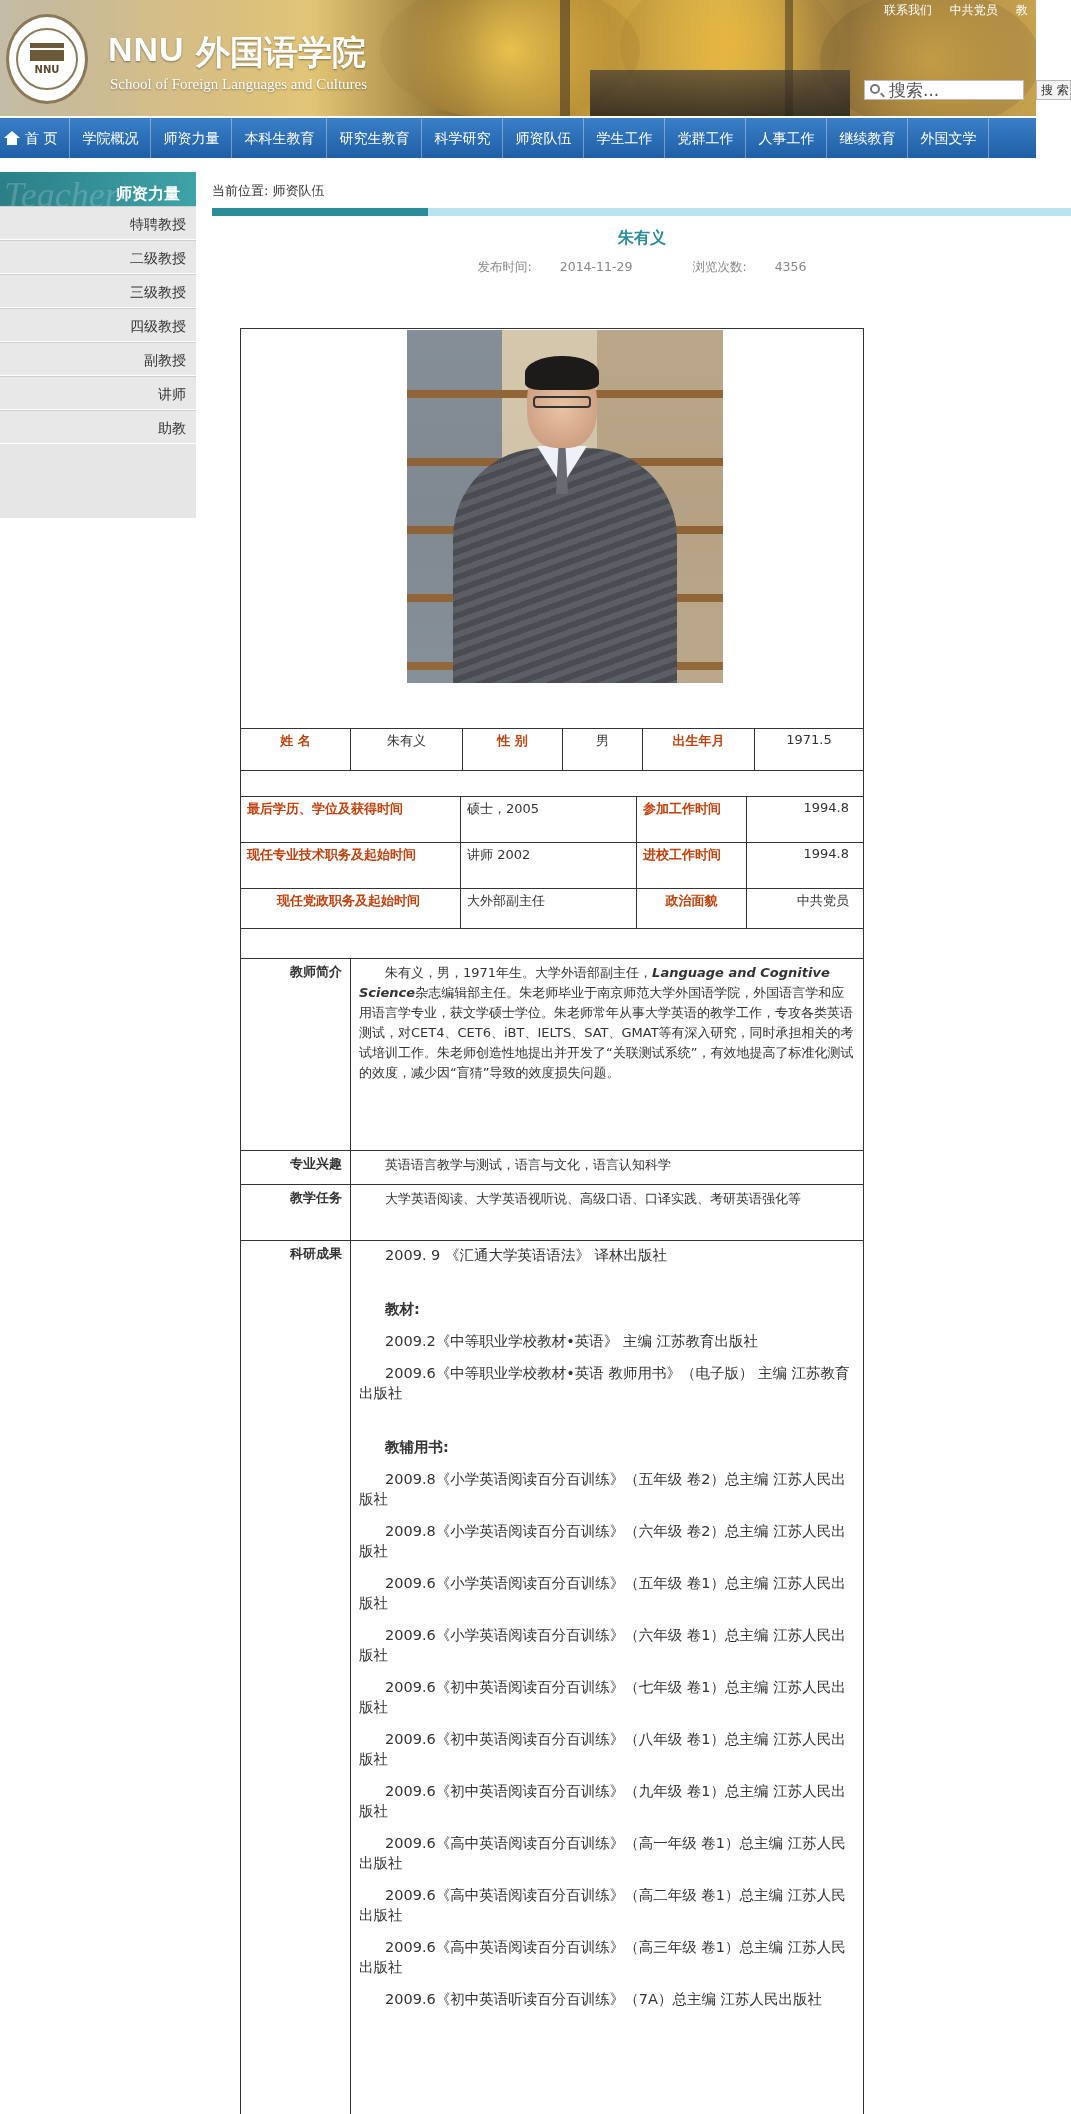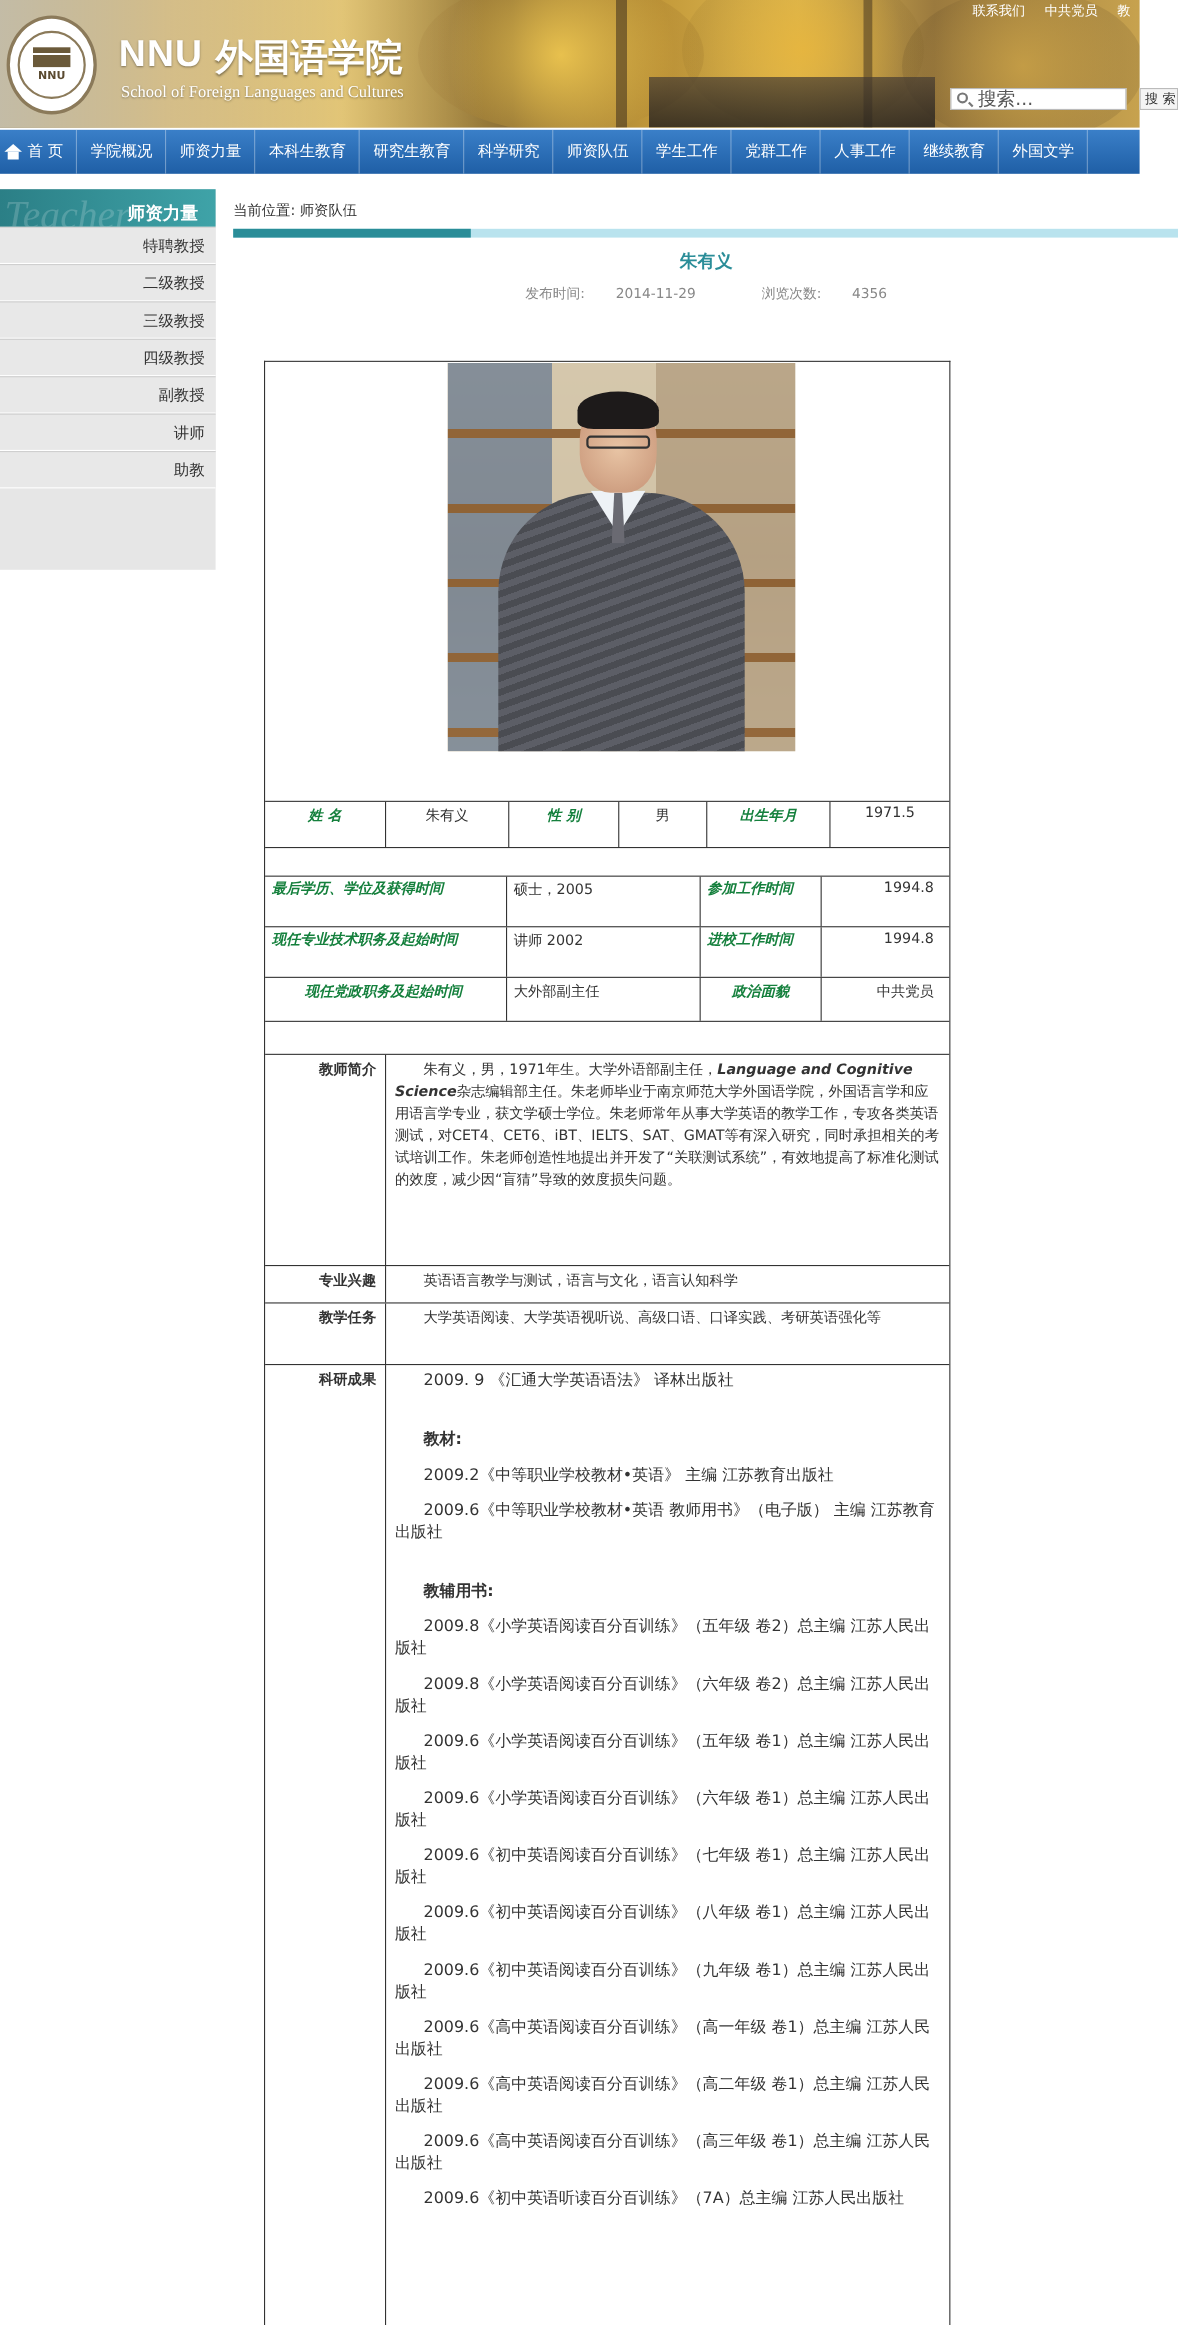--- a/index.html
+++ b/index.html
@@ -69,21 +69,21 @@
   .photo .hair { position:absolute; left:118px; top:26px; width:74px; height:34px; border-radius:50% 50% 20% 20%; background:#1d1a1a; }
   .photo .glasses { position:absolute; left:126px; top:66px; width:58px; height:12px; border:2px solid #333; border-radius:4px; }
   .photo .body { position:absolute; left:46px; top:118px; width:224px; height:240px; border-radius:90px 90px 0 0;
     background: repeating-linear-gradient(160deg, #4a4c52 0 6px, #5c5e66 6px 12px); }
   .photo .collar { position:absolute; left:130px; top:116px; width:50px; height:40px; background:#eef2f6; clip-path: polygon(0 0, 100% 0, 50% 100%); }
   .photo .tie { position:absolute; left:149px; top:118px; width:12px; height:46px; background:#6a6a72; clip-path: polygon(20% 0, 80% 0, 100% 100%, 0 100%); }
 
   .row { display:flex; border-bottom:1px solid #333; font-size:13px; }
   .row .c { border-right:1px solid #333; padding:3px 6px; }
   .row .c:last-child { border-right:none; }
-  .lbl { font-weight:bold; color:#15803d;font-style:italic; }
+  .lbl { font-weight:bold; color:#c2410c; }
   .val { color:#333; }
   .blank { height:26px; border-bottom:1px solid #333; }
 
   .bio-row { display:flex; border-bottom:1px solid #333; font-size:13px; }
   .bio-row .lc { width:110px; border-right:1px solid #333; padding:4px 8px; font-weight:bold; text-align:right; }
   .bio-row .rc { flex:1; padding:4px 8px; line-height:20px; color:#333; }
   .bio-row .rc .indent { display:inline-block; width:26px; }
 
   .research { font-size:14.5px; line-height:22px; color:#222; }
   .research .h { font-weight:bold; margin-top:0; }

